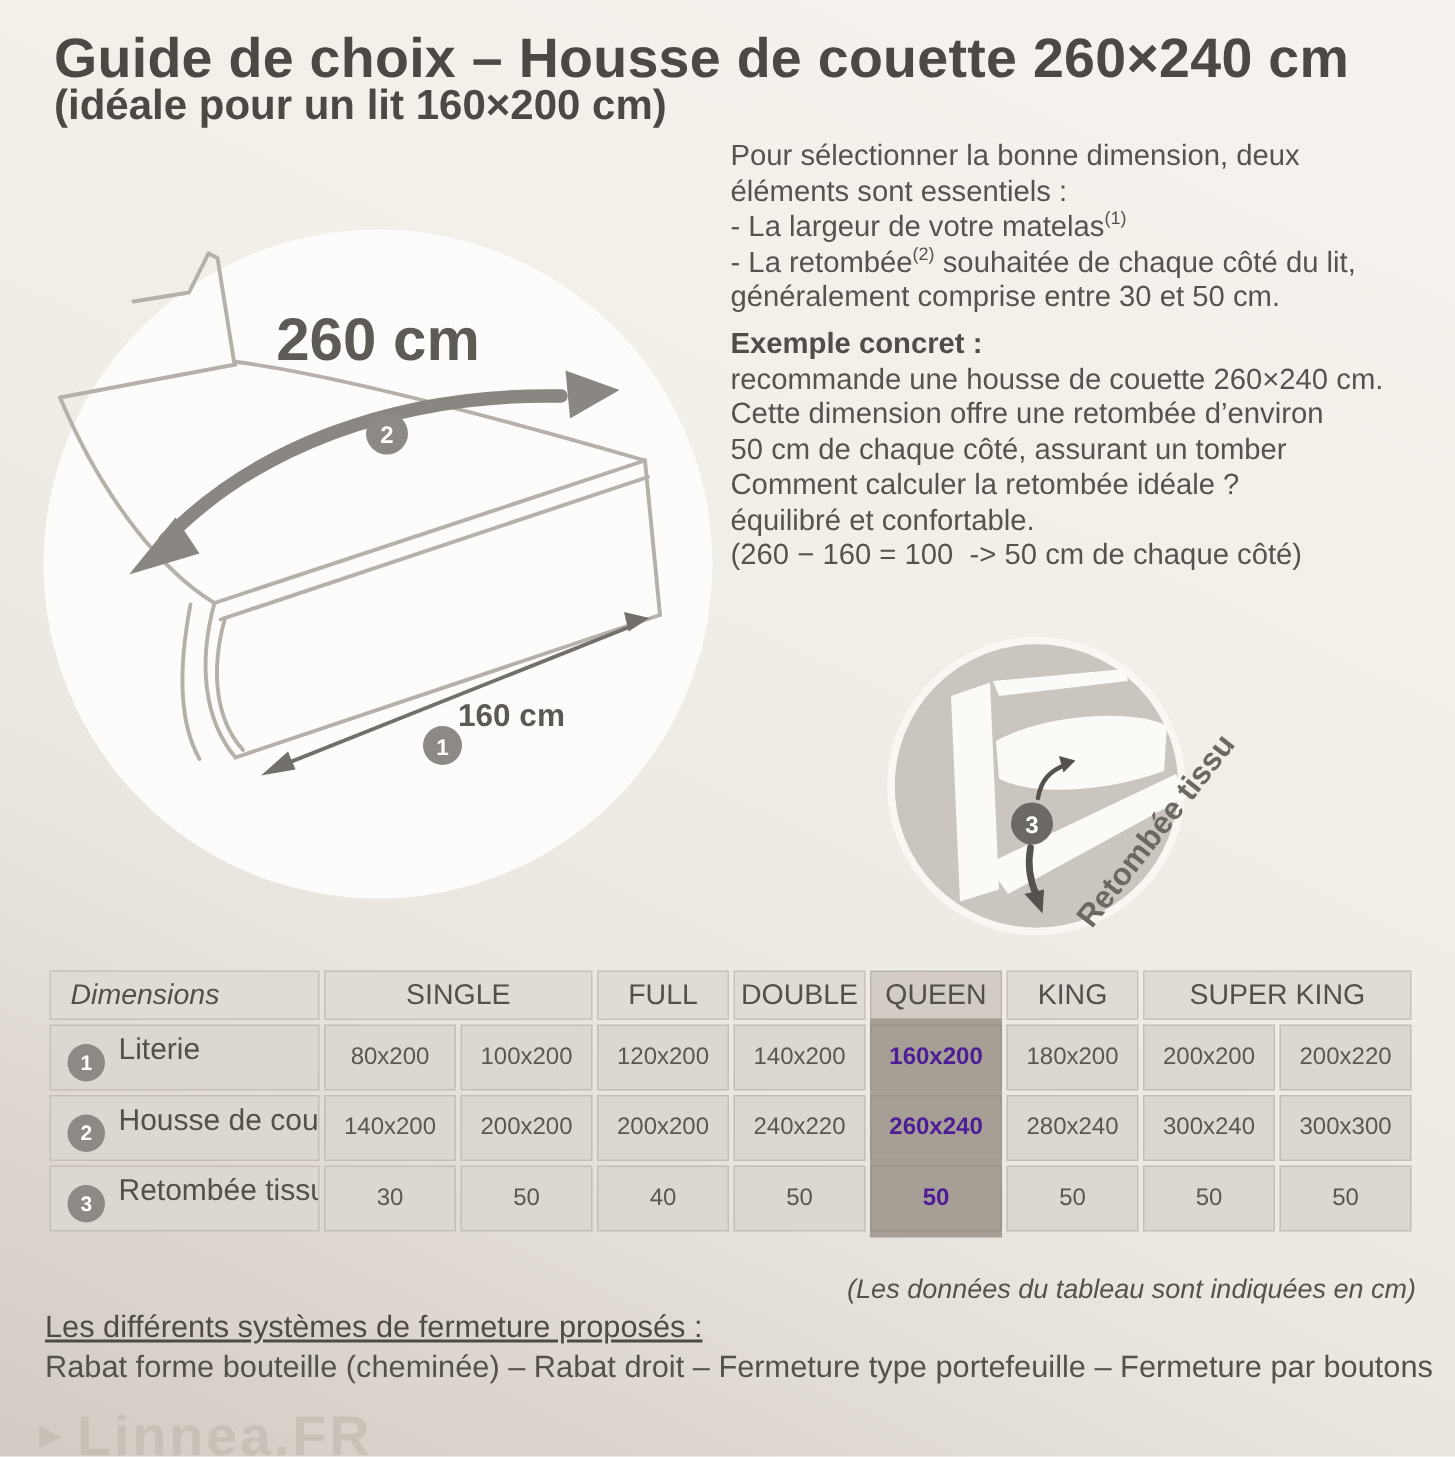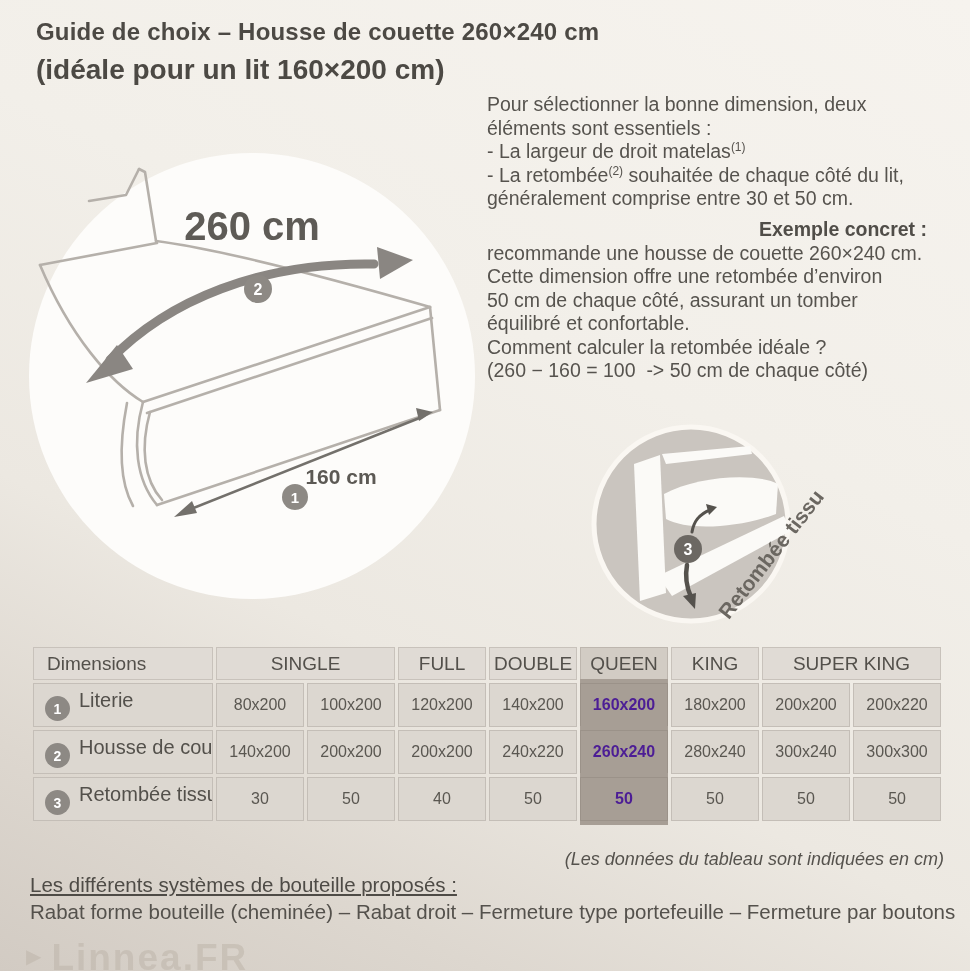--- a/index.html
+++ b/index.html
@@ -3,40 +3,40 @@
 <meta charset="utf-8">
 <style>
   :root { --hl:#a79e95; --cell:#dcd7d0; --hcell:#e0dbd5; --qh:#d2ccc4; --ink:#56534e; --dark:#4c4944; }
   * { box-sizing:border-box; }
   html,body { margin:0; padding:0; }
   body { width:970px; height:971px; font-family:"Liberation Sans","DejaVu Sans",sans-serif; }
   .page { position:relative; width:970px; height:971px; overflow:hidden;
           background:linear-gradient(205deg,#f6f3ee 0%,#f2efe9 38%,#ece8e1 65%,#ddd7cf 84%,#d2cbc3 100%);
           color:var(--ink); }
 
-  .title { position:absolute; left:36px; top:18px; margin:0; font-size:24px; font-weight:700; color:var(--dark); letter-spacing:.2px; }
+  .title { position:absolute; left:36px; top:18px; margin:0; font-size:37px; font-weight:700; color:var(--dark); letter-spacing:.2px; }
   .subtitle { position:absolute; left:36px; top:54px; margin:0; font-size:28px; font-weight:700; color:var(--dark); }
 
   .textcol { position:absolute; left:487px; width:440px; font-size:19.5px; line-height:23.5px; color:var(--ink); }
   .intro { top:93px; }
   .example { top:218px; }
-  .example .head { font-weight:700; color:#504d48;text-align:right; }
+  .example .head { font-weight:700; color:#504d48; }
   sup { font-size:12px; line-height:0; }
 
   .svg-main { position:absolute; left:26px; top:150px; }
   .svg-drop { position:absolute; left:588px; top:418px; }
   svg text { font-family:"Liberation Sans","DejaVu Sans",sans-serif; }
   .drop-label { position:absolute; left:731px; top:600px; height:22px; font-size:21px; font-weight:700; color:#6b6761;
                 transform:rotate(-52deg); transform-origin:0 100%; white-space:nowrap; }
 
   table.sizes { position:absolute; left:30px; top:644px; width:914px; table-layout:fixed;
                 border-collapse:separate; border-spacing:3px; }
   table.sizes th, table.sizes td { border:1px solid rgba(115,105,95,.22); overflow:hidden; }
   table.sizes th { background:var(--hcell); height:33px; font-weight:400; font-size:19px; color:#53504b; text-align:center; }
-  table.sizes th.first { text-align:left; padding-left:13px; }
+  table.sizes th.first { text-align:left; padding-left:13px;font-style:italic; }
   table.sizes th.hq { background:var(--qh); }
   table.sizes td { background:var(--cell); height:44px; text-align:center; font-size:16px; color:#5a5751; }
   table.sizes td.label-cell { text-align:left; padding-left:11px; font-size:20px; color:#53504b; white-space:nowrap; }
   table.sizes td.hl { background:var(--hl); color:#4c1d95; font-weight:700;
                       box-shadow:0 4px 0 0 var(--hl), 0 -4px 0 0 var(--hl); }
   .badge-chip { display:inline-flex; align-items:center; justify-content:center; width:25px; height:25px;
                 border-radius:50%; background:#8d8984; color:#fff; font-size:14px; font-weight:700;
                 margin-right:9px; vertical-align:-7px; }
 
   .table-note { position:absolute; right:26px; top:849px; font-size:18px; font-style:italic; color:#55524d; }
@@ -51,32 +51,32 @@
 <body>
 
 <div class="page">
 
   <h1 class="title">Guide de choix – Housse de couette 260×240 cm</h1>
   <h2 class="subtitle">(idéale pour un lit 160×200 cm)</h2>
 
   <div class="textcol intro">
     <div>Pour sélectionner la bonne dimension, deux</div>
     <div>éléments sont essentiels :</div>
-    <div><span>- La largeur de droit matelas</span><sup>(1)</sup></div>
+    <div><span>- La largeur de votre matelas</span><sup>(1)</sup></div>
     <div><span>- La retombée</span><sup>(2)</sup><span> souhaitée de chaque côté du lit,</span></div>
     <div>généralement comprise entre 30 et 50 cm.</div>
   </div>
 
   <div class="textcol example">
     <div class="head">Exemple concret :</div>
     <div>recommande une housse de couette 260×240 cm.</div>
     <div>Cette dimension offre une retombée d’environ</div>
     <div>50 cm de chaque côté, assurant un tomber</div>
+    <div>Comment calculer la retombée idéale ?</div>
     <div>équilibré et confortable.</div>
-    <div>Comment calculer la retombée idéale ?</div>
     <div>(260 − 160 = 100&nbsp; -&gt; 50 cm de chaque côté)</div>
   </div>
 
   <svg class="svg-main" width="452" height="452" viewBox="0 0 452 452">
     <circle cx="226" cy="226" r="223" fill="#fdfcfa"></circle>
 
     <g fill="none" stroke="#b5b0aa" stroke-width="2.6" stroke-linecap="round" stroke-linejoin="round">
       <path d="M63,51 L100,45 L113,19"></path>
       <path d="M113,19 L119,22 L130,91"></path>
       <path d="M14,115 L131,93"></path>
@@ -181,18 +181,18 @@
       <td class="hl">50</td>
       <td>50</td>
       <td>50</td>
       <td>50</td>
     </tr>
   </tbody>
     </table>
 
   <div class="table-note">(Les données du tableau sont indiquées en cm)</div>
 
-  <div class="closures-heading">Les différents systèmes de bouteille proposés :</div>
+  <div class="closures-heading">Les différents systèmes de fermeture proposés :</div>
   <div class="closures-items">Rabat forme bouteille (cheminée) – Rabat droit – Fermeture type portefeuille – Fermeture par boutons</div>
 
   <div class="watermark"><span class="tri">▶</span><span>Linnea.FR</span></div>
 
 </div>
 
 </body></html>

